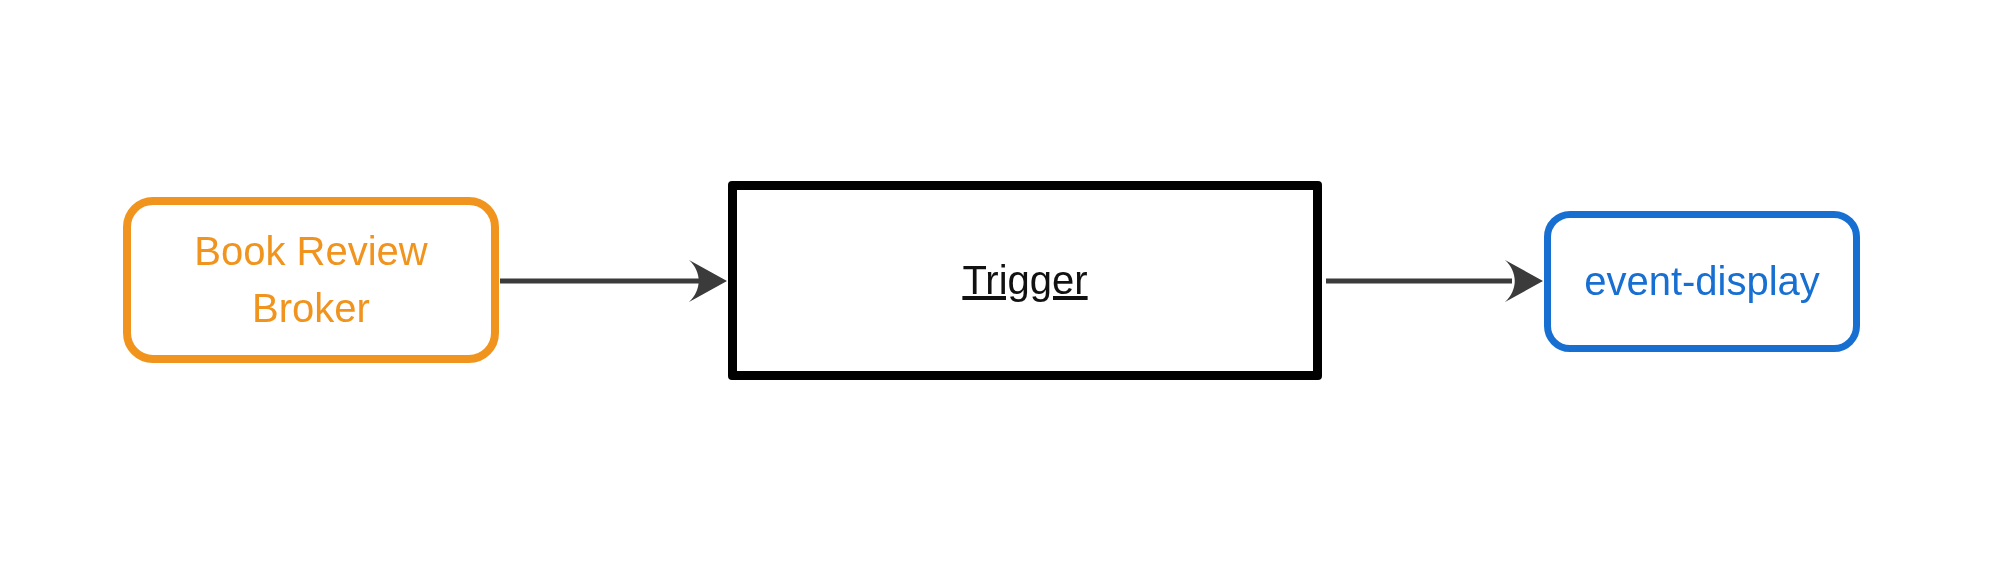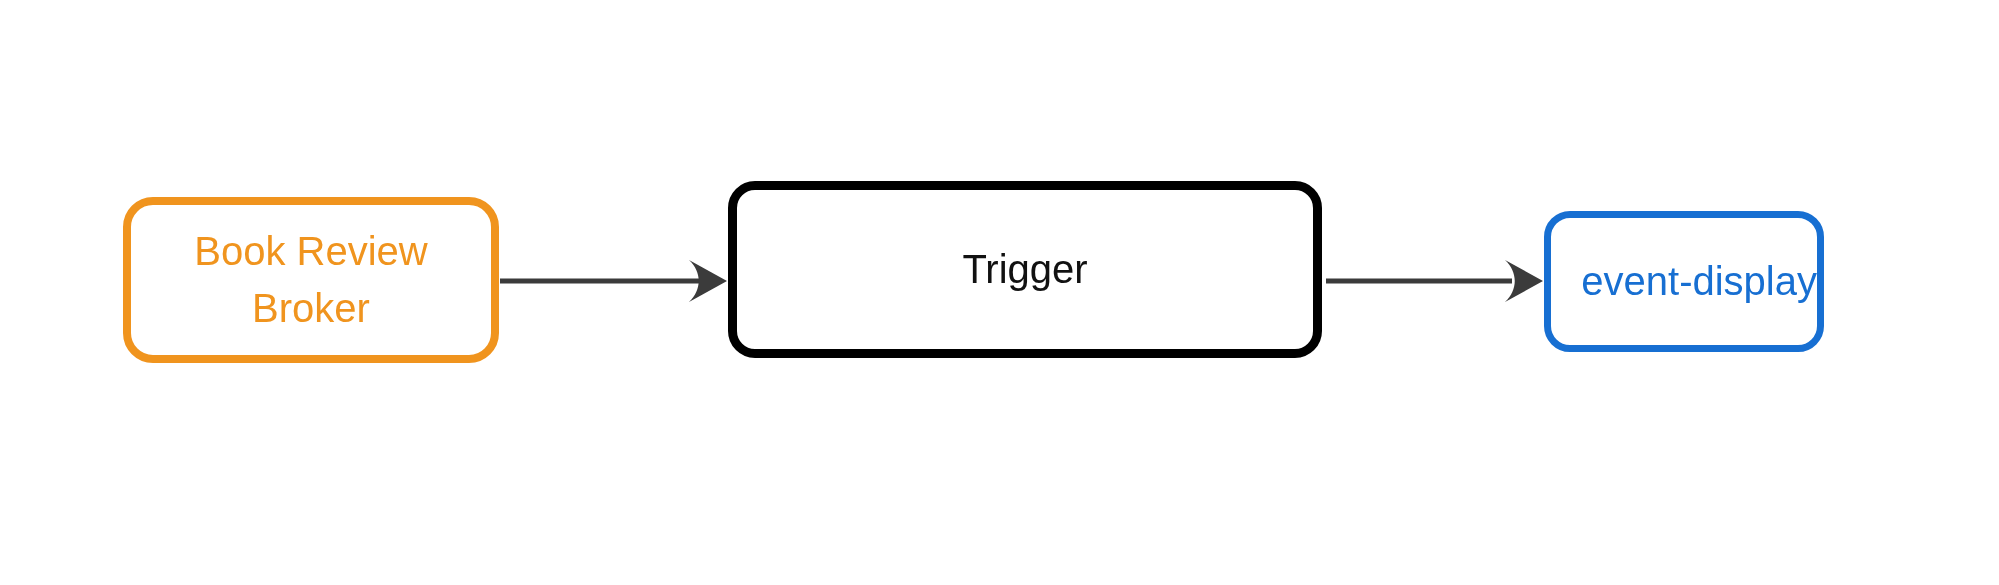--- a/index.html
+++ b/index.html
@@ -32,32 +32,32 @@
   .node .label-line { display: block; }
   .node-broker {
     left: 123px; top: 197px;
     width: 376px; height: 166px;
     border: 8px solid var(--broker-accent, #F0941E);
     border-radius: 30px;
     color: var(--broker-accent, #F0941E);
   }
   .node-trigger {
     left: 728px; top: 181px;
-    width: 594px; height: 177px;
+    width: 594px; height: 199px;
     border: 9px solid var(--trigger-accent, #000000);
-    border-radius: 27px;
+    border-radius: 4px;
     color: var(--trigger-text, #111111);
+    text-decoration: underline;
   }
   .node-sink {
     left: 1544px; top: 211px;
-    width: 280px; height: 141px;
+    width: 316px; height: 141px;
     border: 7px solid var(--sink-accent, #176FD2);
     border-radius: 26px;
     color: var(--sink-accent, #176FD2);
-    align-items: flex-end;
   }
   .edges-overlay {
     position: absolute;
     left: 0; top: 0;
     width: 1999px; height: 585px;
     pointer-events: none;
   }
   .edge-line {
     stroke: var(--arrow, #3B3B3B);
     stroke-width: 5px;

